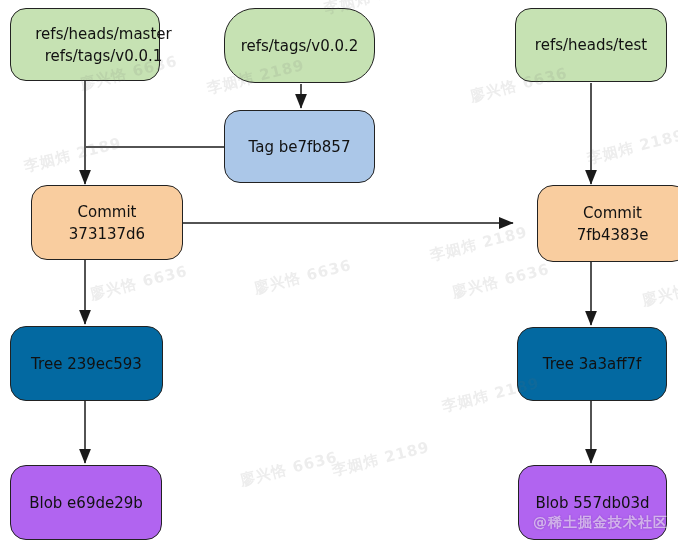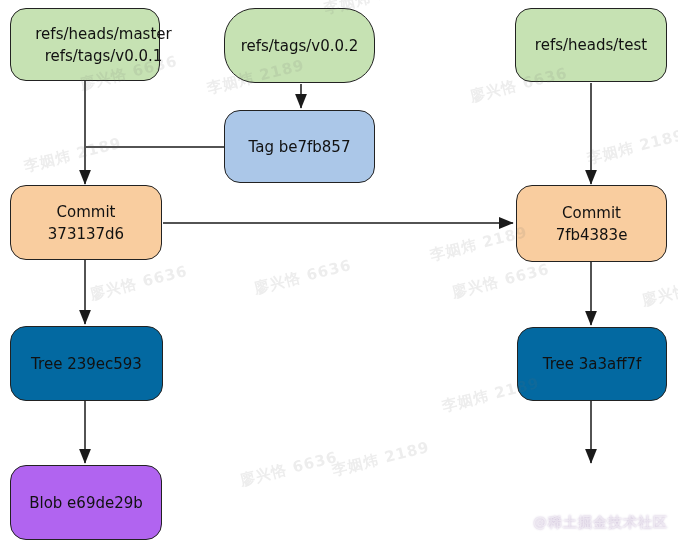--- a/index.html
+++ b/index.html
@@ -10,21 +10,21 @@
   .edges{position:absolute; left:0; top:0; width:678px; height:551px;}
   .node{
     position:absolute; box-sizing:border-box;
     border:1.6px solid #222222; border-radius:16px;
     display:flex; align-items:center; justify-content:center;
     font-size:15px; color:#111111; text-align:center;
     white-space:pre-line; line-height:22px; padding:4px 8px;
   }
   .fill-ref   {background:#c6e2b3;}
   .fill-tag   {background:#abc7e8;}
-  .fill-commit{background:#f9cd9f;}
+  .fill-commit{background:#f9cd9f;margin-left:21px;}
   .fill-tree  {background:#0369a1;}
   .fill-blob  {background:#b164f0;}
 
   .n-ref-master  {left:10px;  top:8px;   width:150px; height:73px;padding-left:45px;}
   .n-ref-v002    {left:224px; top:8px;   width:151px; height:75px;border-radius:31px;}
   .n-ref-test    {left:515px; top:8px;   width:152px; height:74px;}
   .n-tag         {left:224px; top:110px; width:151px; height:73px;}
   .n-commit-left {left:10px;  top:185px; width:152px; height:75px;}
   .n-commit-right{left:516px; top:185px; width:151px; height:77px;}
   .n-tree-left   {left:10px;  top:326px; width:153px; height:75px;}
@@ -84,20 +84,21 @@
   <div class="node fill-ref n-ref-master">refs/heads/master
 refs/tags/v0.0.1</div>
   <div class="node fill-ref n-ref-v002">refs/tags/v0.0.2</div>
   <div class="node fill-ref n-ref-test">refs/heads/test</div>
   <div class="node fill-tag n-tag">Tag be7fb857</div>
   <div class="node fill-commit n-commit-left">Commit 373137d6</div>
   <div class="node fill-commit n-commit-right">Commit 7fb4383e</div>
   <div class="node fill-tree n-tree-left">Tree 239ec593</div>
   <div class="node fill-tree n-tree-right">Tree 3a3aff7f</div>
   <div class="node fill-blob n-blob-left">Blob e69de29b</div>
+  <div class="node fill-blob n-blob-right">Blob 557db03d</div>
 
   <div class="wm w1">廖兴恪 6636</div>
   <div class="wm w2">李姻炜 2189</div>
   <div class="wm w3">李姻炜 2189</div>
   <div class="wm w4">李姻炜 2189</div>
   <div class="wm w5">李姻炜 2189</div>
   <div class="wm w6">李姻炜 2189</div>
   <div class="wm w7">廖兴恪 6636</div>
   <div class="wm w8">廖兴恪 6636</div>
   <div class="wm w9">廖兴恪 6636</div>

